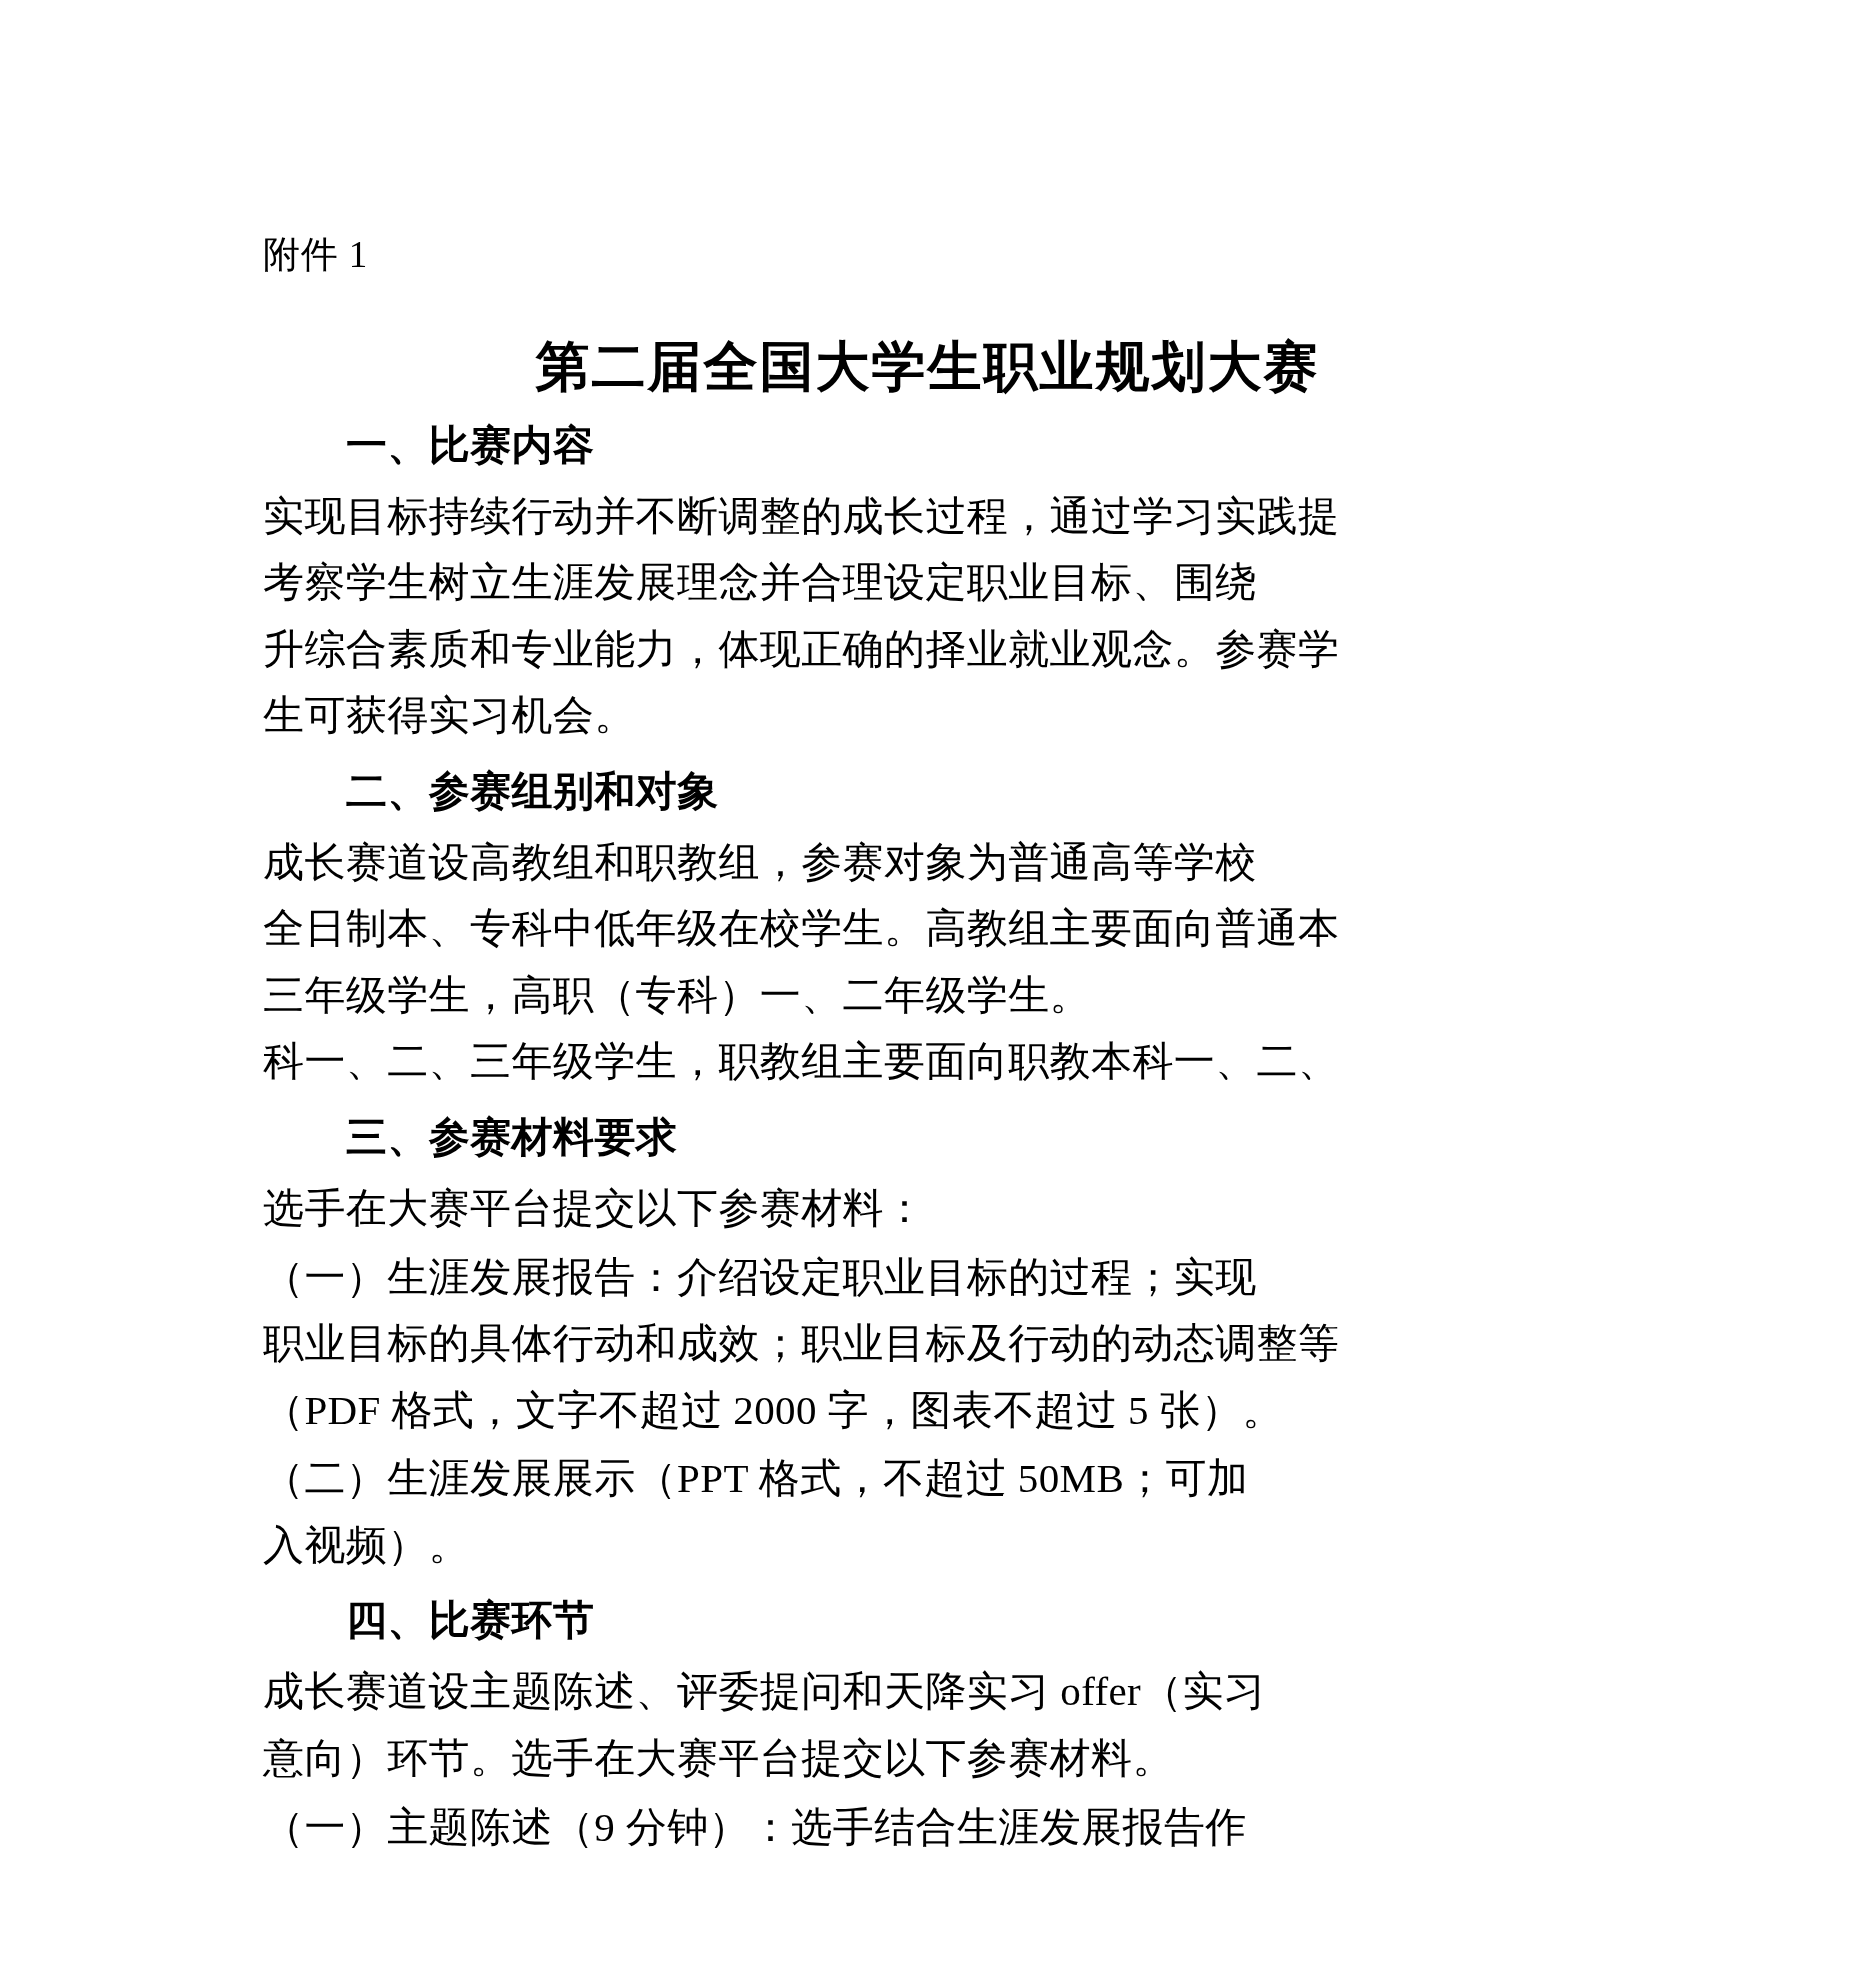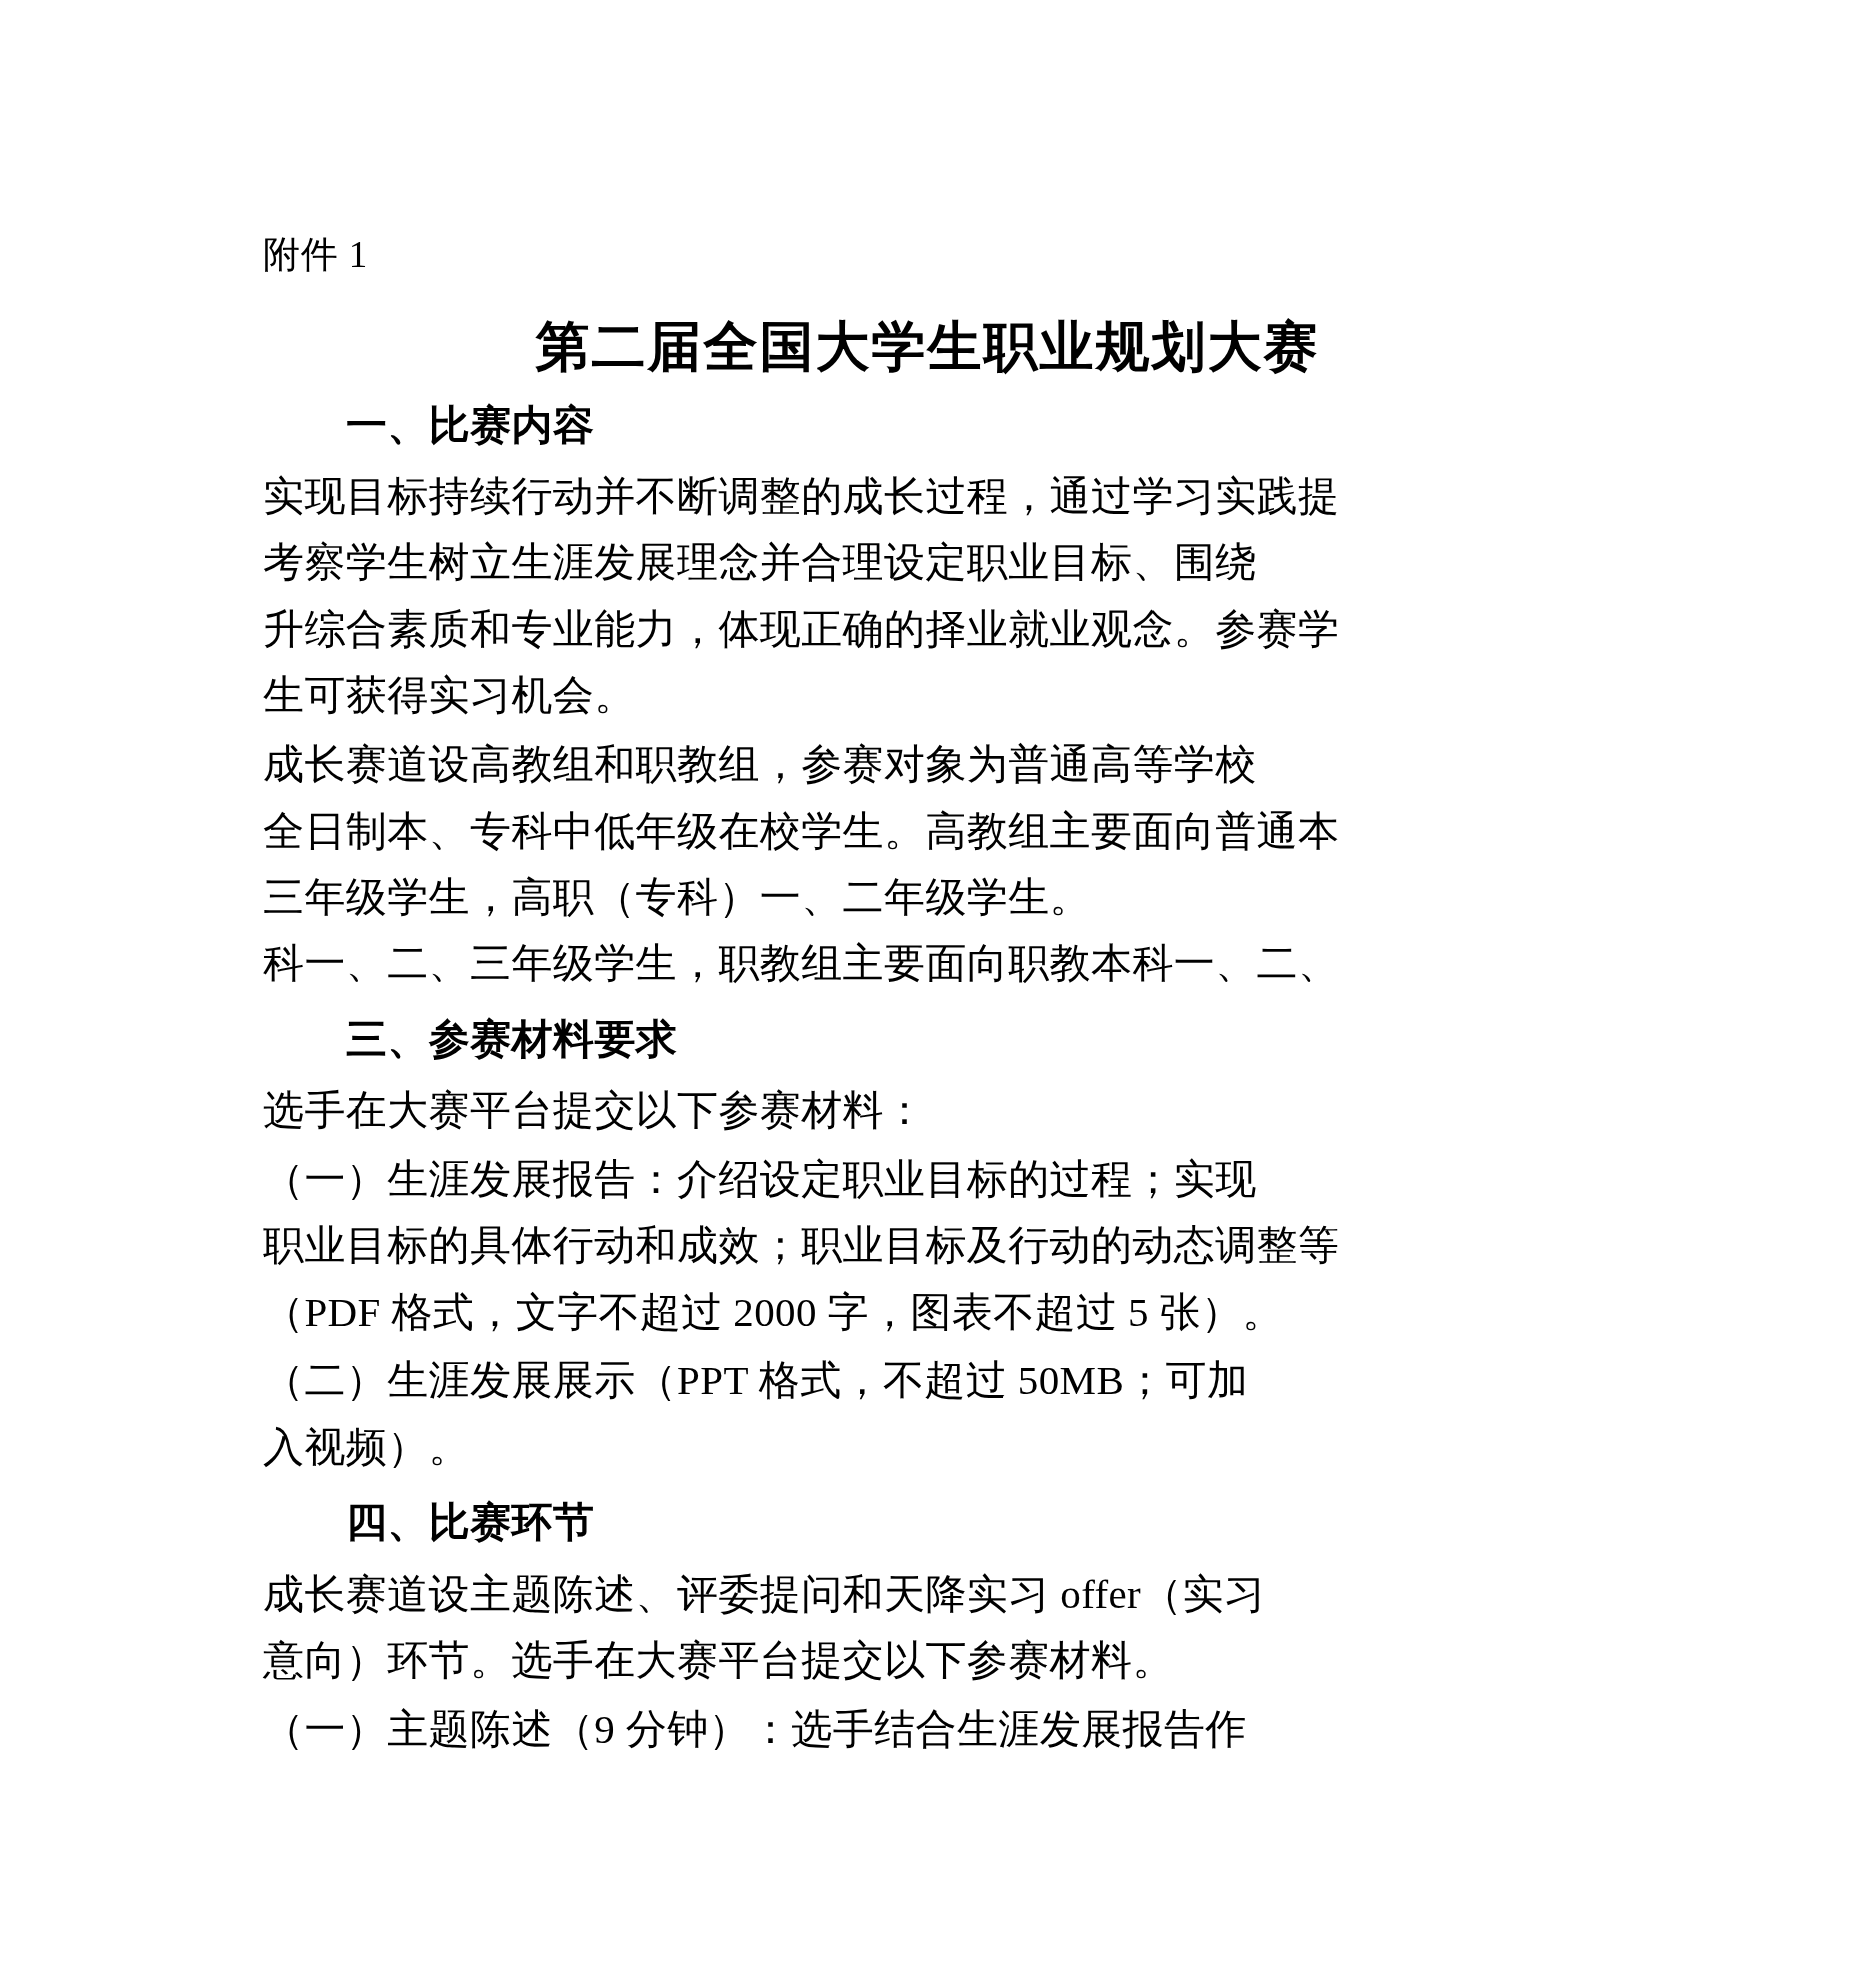--- a/index.html
+++ b/index.html
@@ -16,21 +16,21 @@
     padding: 236px 280px 0 263px;
     font-family: "DejaVu Serif", serif;
     color: #000000;
     overflow: hidden;
   }
   .attachment-label {
     font-family: "Liberation Serif", "DejaVu Serif", serif;
     font-size: 37px;
     line-height: 1.0;
     letter-spacing: 0.8px;
-    margin-bottom: 38px;
+    margin-bottom: 58px;
     white-space: nowrap;
   }
   .doc-title {
     text-align: center;
     font-family: "DejaVu Serif", serif;
     font-weight: 700;
     font-size: 54px;
     line-height: 1.30;
     letter-spacing: 2px;
     margin-top: 3.9px;
@@ -76,20 +76,21 @@
   </div>
 
   <div class="section-heading">一、比赛内容</div>
   <div class="body-par">
     <span class="ln">实现目标持续行动并不断调整的成长过程，通过学习实践提</span>
     <span class="ln">考察学生树立生涯发展理念并合理设定职业目标、围绕</span>
     <span class="ln">升综合素质和专业能力，体现正确的择业就业观念。参赛学</span>
     <span class="ln">生可获得实习机会。</span>
   </div>
 
+  <div class="section-heading">二、参赛组别和对象</div>
   <div class="body-par">
     <span class="ln">成长赛道设高教组和职教组，参赛对象为普通高等学校</span>
     <span class="ln">全日制本、专科中低年级在校学生。高教组主要面向普通本</span>
     <span class="ln">三年级学生，高职（专科）一、二年级学生。</span>
     <span class="ln">科一、二、三年级学生，职教组主要面向职教本科一、二、</span>
   </div>
 
   <div class="section-heading">三、参赛材料要求</div>
   <div class="body-par">
     <span class="ln">选手在大赛平台提交以下参赛材料：</span>

